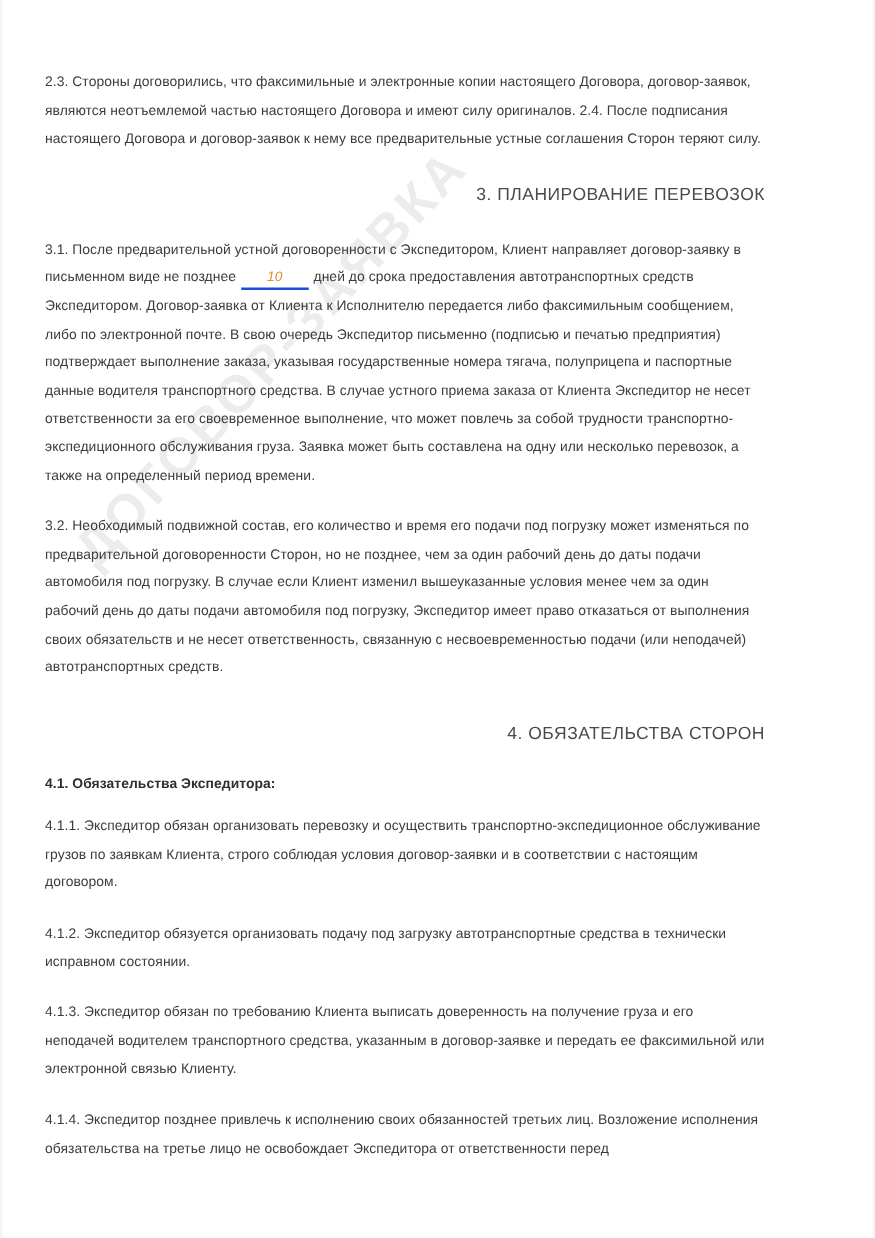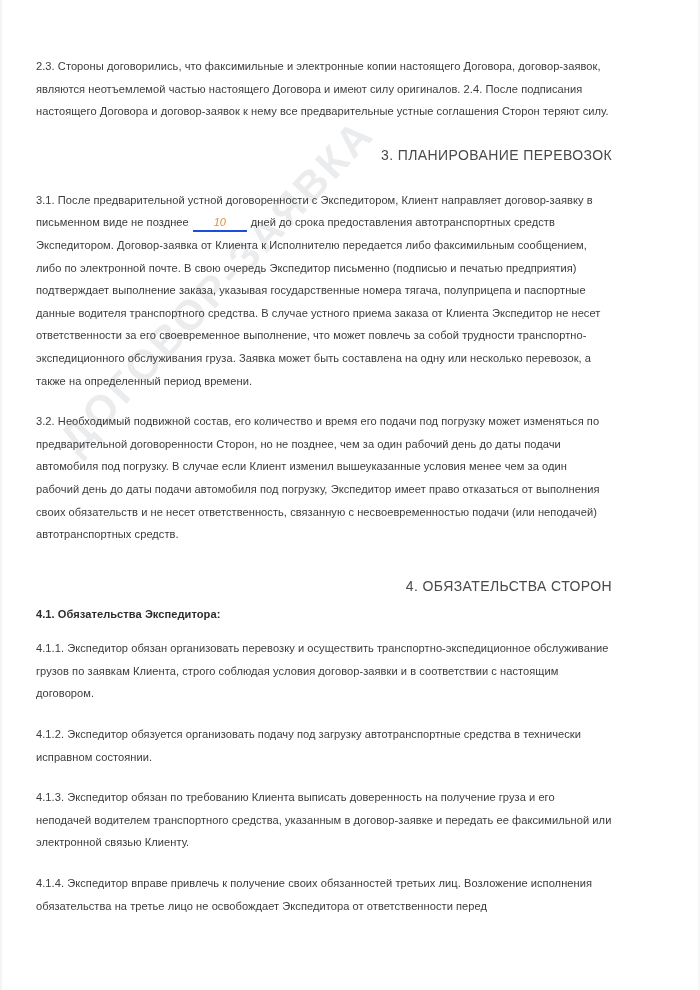--- a/index.html
+++ b/index.html
@@ -79,21 +79,21 @@
   }
   h2.section-title {
     margin: 24px 0 26px 0;
     font-size: 14px;
     font-weight: 400;
     color: #4a4a4a;
     text-align: right;
     letter-spacing: 0.4px;
   }
   h2.section-title.second {
-    margin: 32px 0 9px 0;
+    margin: 32px 0 22px 0;
   }
   .blank-field {
     display: inline-block;
     min-width: 54px;
     text-align: center;
     color: #e2912f;
     font-style: italic;
     font-size: 11px;
     border-bottom: 2px solid #1d4ed8;
     line-height: 15px;
@@ -125,16 +125,16 @@
     <h2 class="section-title second">4. ОБЯЗАТЕЛЬСТВА СТОРОН</h2>
 
     <p class="para bold">4.1. Обязательства Экспедитора:</p>
 
     <p class="para">4.1.1. Экспедитор обязан организовать перевозку и осуществить транспортно-экспедиционное обслуживание грузов по заявкам Клиента, строго соблюдая условия договор-заявки и в соответствии с настоящим договором.</p>
 
     <p class="para">4.1.2. Экспедитор обязуется организовать подачу под загрузку автотранспортные средства в технически исправном состоянии.</p>
 
     <p class="para">4.1.3. Экспедитор обязан по требованию Клиента выписать доверенность на получение груза и его неподачей водителем транспортного средства, указанным в договор-заявке и передать ее факсимильной или электронной связью Клиенту.</p>
 
-    <p class="para">4.1.4. Экспедитор вправе привлечь к получение своих обязанностей третьих лиц. Возложение исполнения обязательства на третье лицо не освобождает Экспедитора от ответственности перед</p>
+    <p class="para">4.1.4. Экспедитор позднее привлечь к исполнению своих обязанностей третьих лиц. Возложение исполнения обязательства на третье лицо не освобождает Экспедитора от ответственности перед</p>
 
   </div>
 </div>
 
 </body></html>

